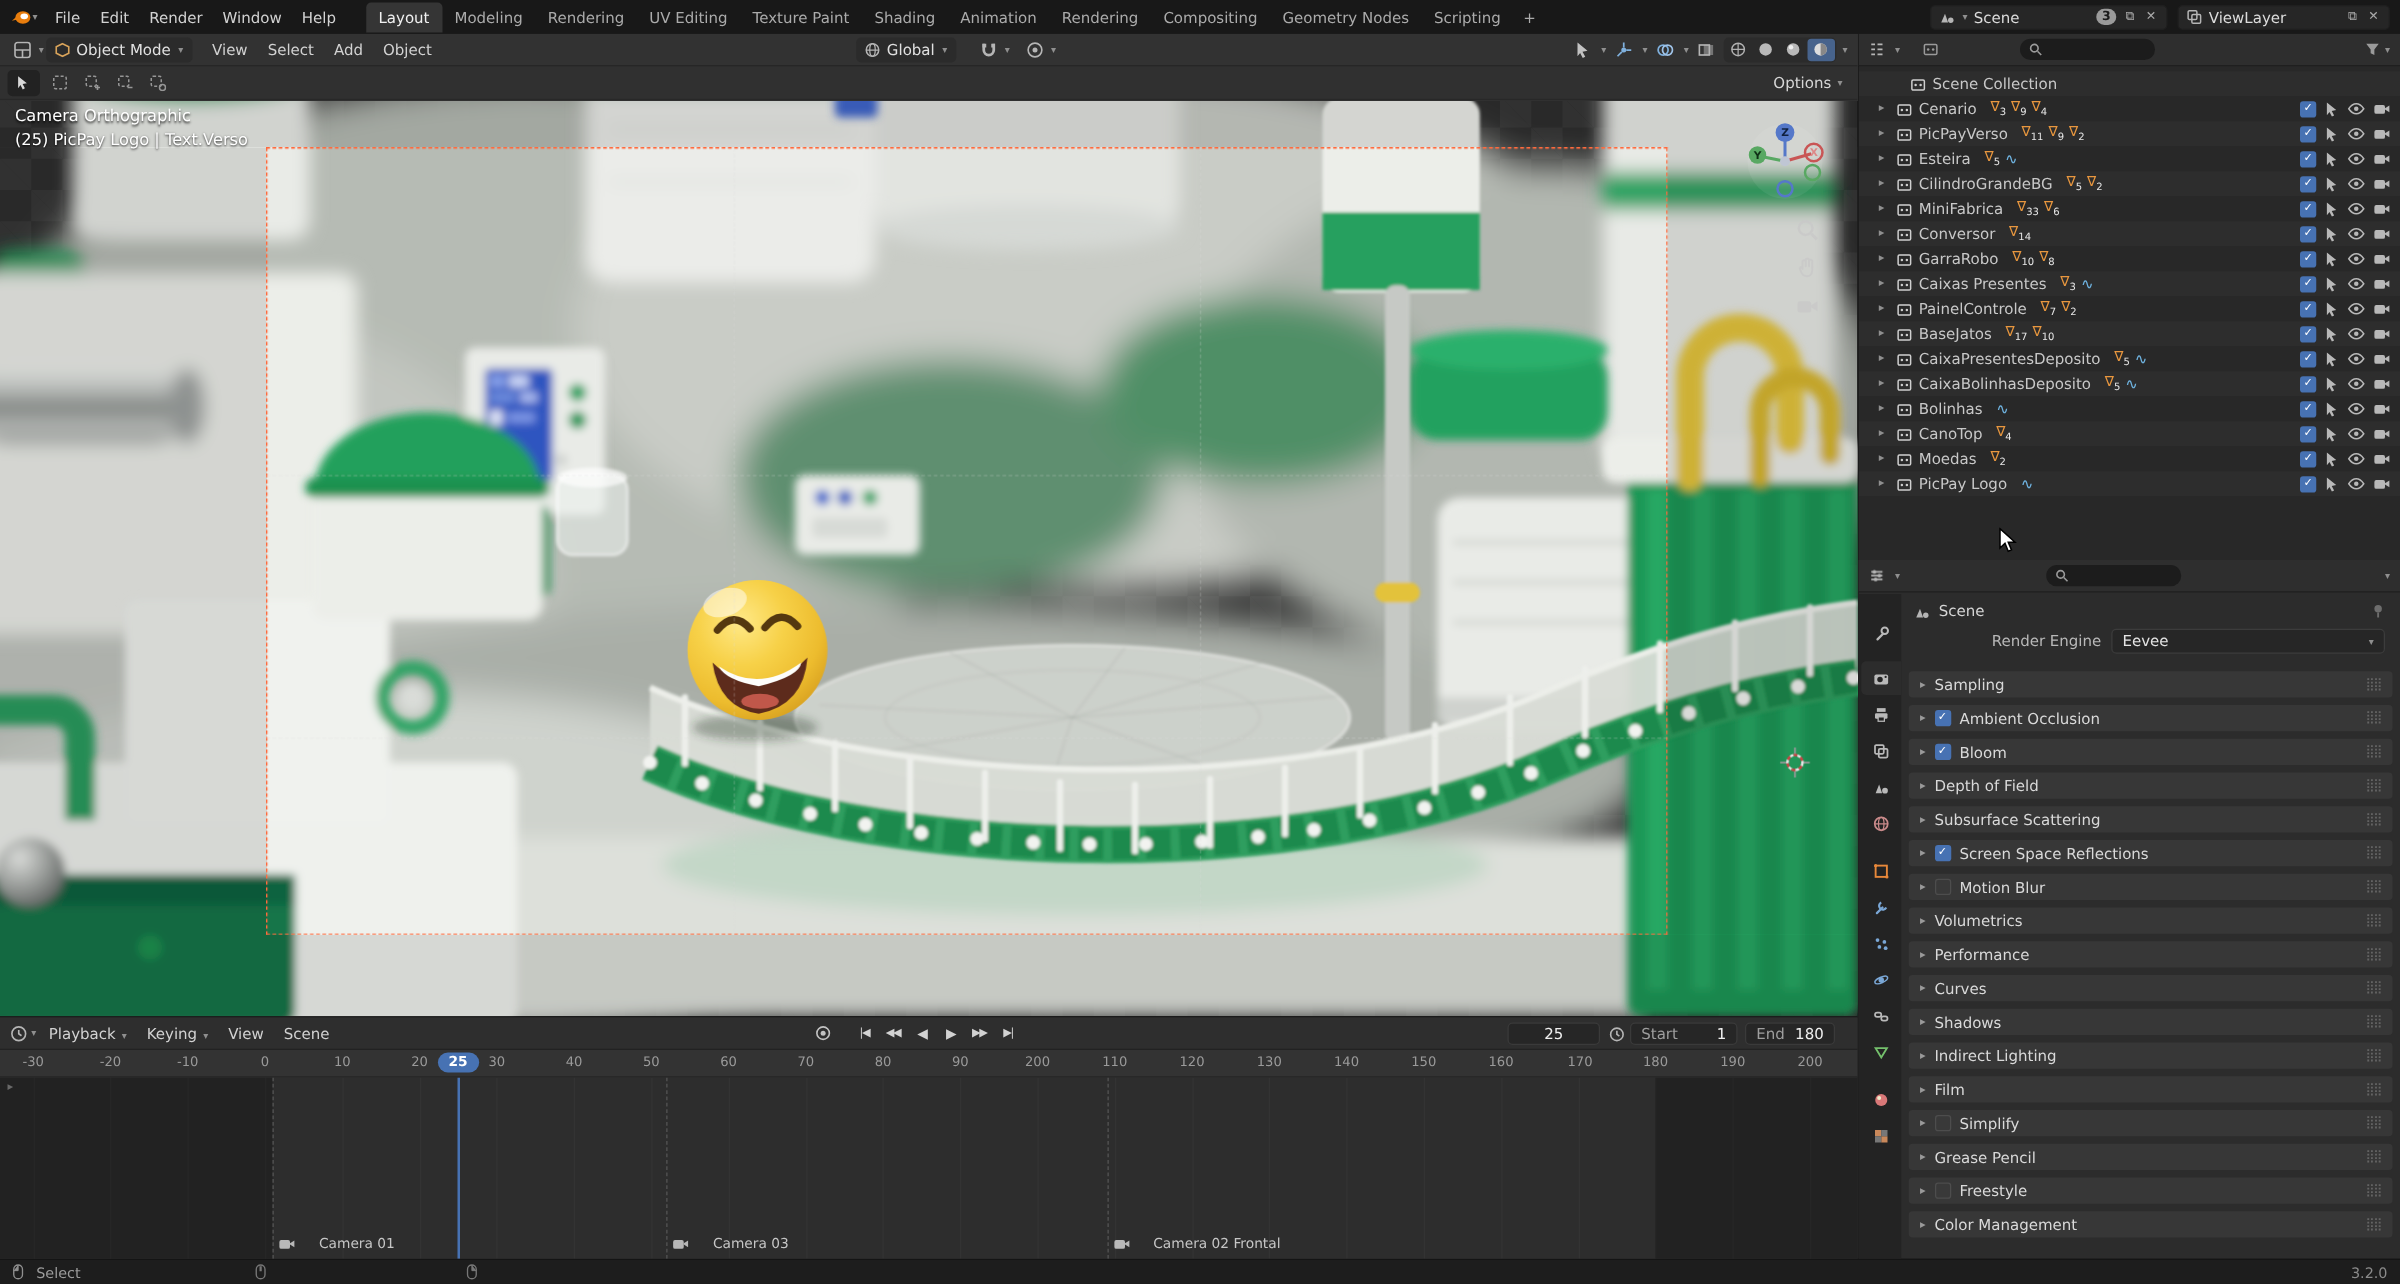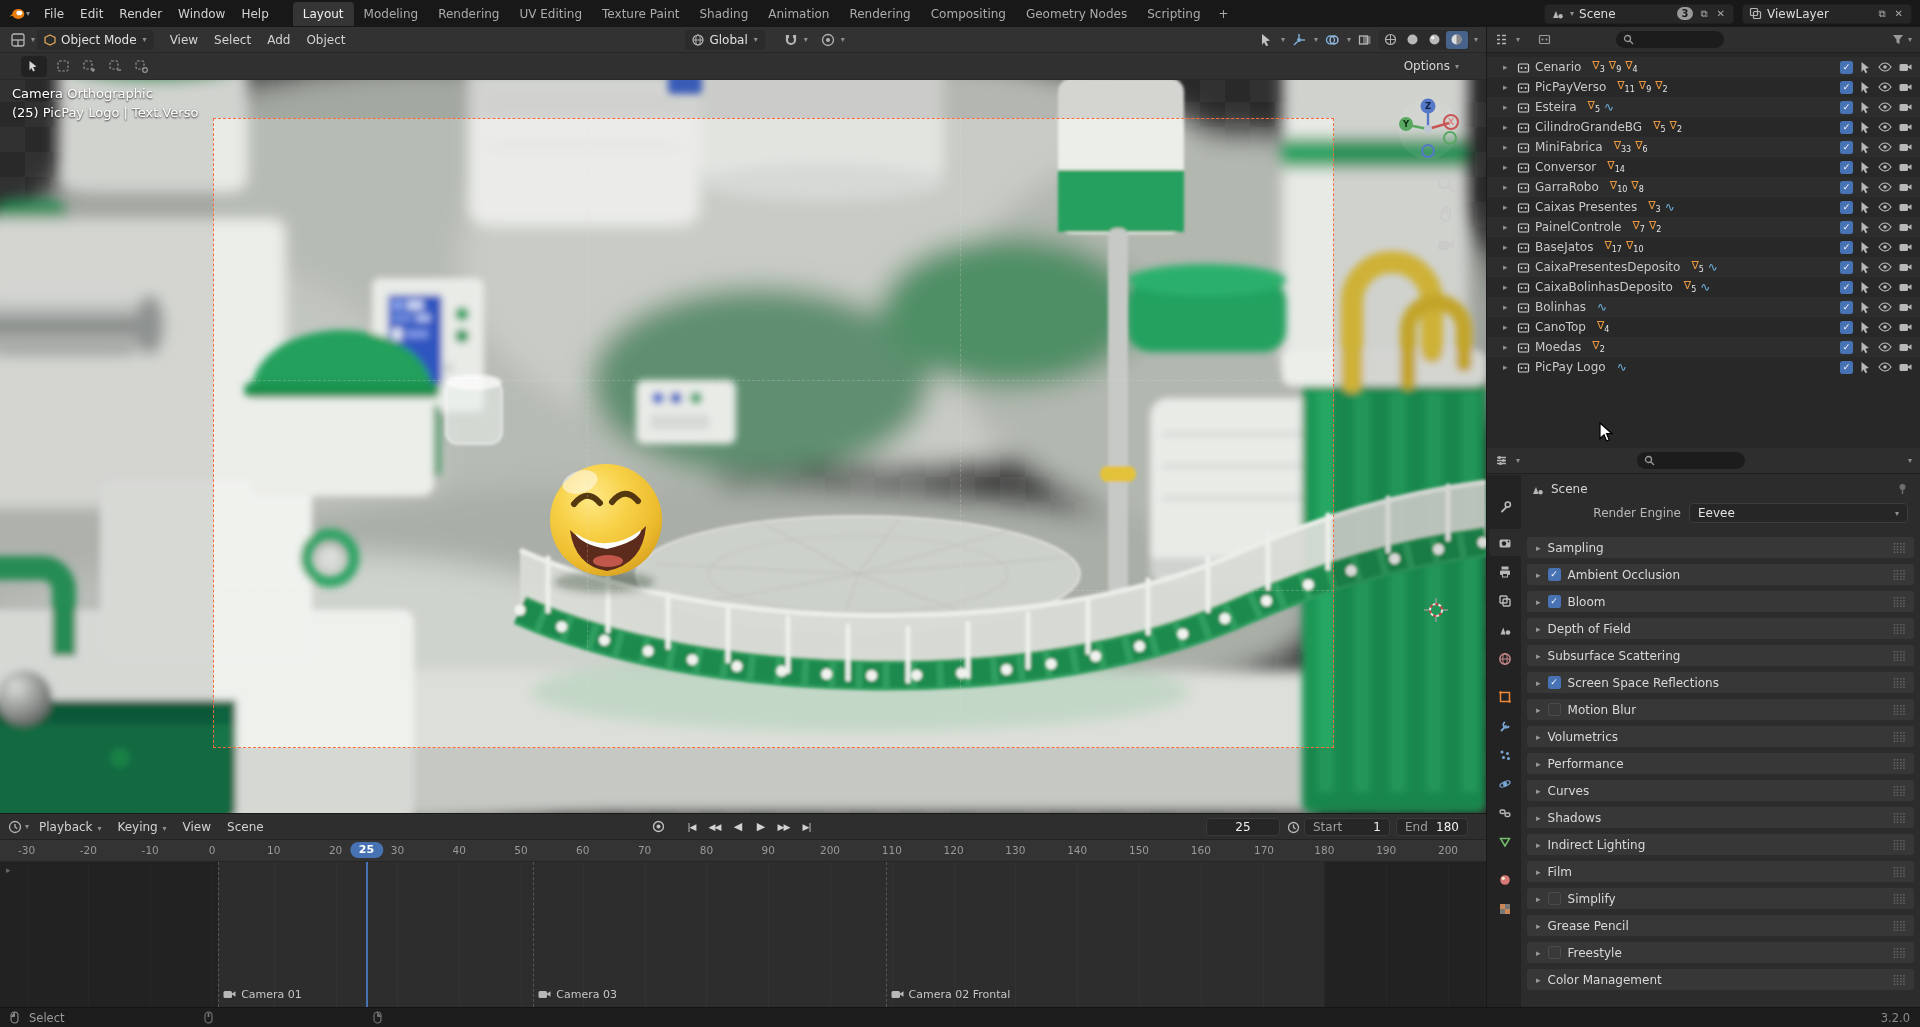--- a/index.html
+++ b/index.html
@@ -24,21 +24,21 @@
   
   .viewport{position:absolute;left:0;top:27px;width:1486px;height:786px;background:#2f2f2f;overflow:hidden}
   .vp-header{position:absolute;left:0;top:0;width:100%;height:26px;background:#323232;border-bottom:1px solid #262626;display:flex;align-items:center;gap:2px;padding:0 8px;z-index:40}
   .vp-field{background:#2b2b2b;border-radius:4px;height:20px;display:flex;align-items:center;gap:5px;padding:0 7px;color:#e0e0e0}
   .vp-menus{display:flex;margin-left:6px}
   .vp-right{margin-left:auto;display:flex;align-items:center;gap:4px}
   .hd-ic{width:20px;height:20px;display:flex;align-items:center;justify-content:center;border-radius:3px}
   .shade-group{display:flex;align-items:center;background:#2b2b2b;border-radius:4px;padding:1px}
   .shade-ic{width:22px;height:18px;display:flex;align-items:center;justify-content:center;border-radius:3px}
   .shade-ic.active{background:#47638c}
-  .vp-tools{position:absolute;left:0;top:26px;width:100%;height:27px;background:#303030;border-bottom:1px solid #282828;display:flex;align-items:center;gap:6px;padding:0 21px;z-index:35}
+  .vp-tools{position:absolute;left:0;top:26px;width:100%;height:27px;background:#303030;border-bottom:1px solid #282828;display:flex;align-items:center;gap:6px;padding:0 6px;z-index:35}
   .tool-btn{width:26px;height:21px;background:#222;border-radius:4px;display:flex;align-items:center;justify-content:center}
   .mode-ic{width:20px;height:20px;display:flex;align-items:center;justify-content:center;opacity:.8}
   .options-dd{margin-left:auto;display:flex;align-items:center;gap:4px;color:#d6d6d6;padding:2px 6px}
   .vp-canvas{position:absolute;left:0;top:25px;width:1486px;height:761px;background-color:#2e2e2e;
     background-image:linear-gradient(45deg,#373737 25%,transparent 25%,transparent 75%,#373737 75%),
                      linear-gradient(45deg,#373737 25%,transparent 25%,transparent 75%,#373737 75%);
     background-size:50px 50px;background-position:0 0,25px 25px}
   .scene{position:absolute;left:0;top:0}
   .shade-out{position:absolute;background:rgba(0,0,0,.10);pointer-events:none}
   .cam-border{position:absolute;left:213px;top:66px;width:1121px;height:630px;border:1.5px dashed #ff6a3d;pointer-events:none}
@@ -94,21 +94,21 @@
   .tl-field .lab{color:#9e9e9e}
   .tl-field .val{color:#efefef;margin-left:auto}
   .tl-ruler{position:absolute;left:0;top:26px;right:0;height:22px;background:#333;border-bottom:1px solid #262626}
   .tick{position:absolute;top:4px;transform:translateX(-50%);font-size:10.5px;color:#9a9a9a}
   .frame-badge{position:absolute;top:2px;transform:translateX(-50%);background:#4772b3;color:#fff;font-size:11px;font-weight:bold;border-radius:9px;padding:1px 9px 2px;z-index:5}
   .tl-body{position:absolute;left:0;top:48px;right:0;bottom:0;background:#2d2d2d;overflow:hidden}
   .range-shade{position:absolute;top:0;bottom:0;background:rgba(0,0,0,.24)}
   .gridline{position:absolute;top:0;bottom:0;width:1px;background:rgba(255,255,255,.03)}
   .playhead{position:absolute;top:0;bottom:0;width:2px;background:#4772b3;z-index:4}
   .marker-line{position:absolute;top:0;bottom:0;width:0;border-left:1px dashed #565656}
-  .marker-label{position:absolute;bottom:6px;display:flex;gap:5px;align-items:flex-start;color:#c6c6c6;font-size:11px;z-index:3;white-space:nowrap}
+  .marker-label{position:absolute;bottom:6px;display:flex;gap:19px;align-items:center;color:#c6c6c6;font-size:11px;z-index:3;white-space:nowrap}
   .ch-arrow{position:absolute;left:6px;top:3px;color:#8a8a8a;font-size:9px}
 
   
   .statusbar{position:absolute;left:0;bottom:0;width:1920px;height:20px;background:#1d1d1d;border-top:1px solid #141414;display:flex;align-items:center;gap:10px;padding:0 10px;color:#9b9b9b;font-size:11.5px}
   .sb-version{margin-left:auto;color:#8a8a8a}
 
   .mouse-cursor{position:absolute;left:1598px;top:422px;z-index:200;pointer-events:none}
 </style>
 </head>
 <body>
@@ -559,20 +559,30 @@
           </svg>
       </span>
       <span style="margin-left:auto;display:flex;align-items:center;gap:3px">
         <svg width="12" height="11" viewBox="0 0 12 11">
             <path d="M1 1h10L7.5 5.5V10l-3-1.5V5.5z" fill="#9a9a9a"></path>
           </svg>
         <span class="chev">▾</span>
       </span>
     </div>
     <div class="ol-rows">
+        <div class="ol-row root">
+     <span class="ol-icon">
+            <svg width="13" height="13" viewBox="0 0 13 13">
+              <rect x="1.5" y="3" width="10" height="8" rx="1" fill="none" stroke="#cfcfcf" stroke-width="1.2"></rect>
+              <circle cx="4.5" cy="7" r="1" fill="#cfcfcf"></circle>
+              <circle cx="8.5" cy="7" r="1" fill="#cfcfcf"></circle>
+            </svg>
+          </span>
+     <span>Scene Collection</span>
+   </div>
         <div class="ol-row">
        <span class="ol-arrow">▸</span>
        <span class="ol-icon">
             <svg width="13" height="13" viewBox="0 0 13 13">
               <rect x="1.5" y="3" width="10" height="8" rx="1" fill="none" stroke="#cfcfcf" stroke-width="1.2"></rect>
               <circle cx="4.5" cy="7" r="1" fill="#cfcfcf"></circle>
               <circle cx="8.5" cy="7" r="1" fill="#cfcfcf"></circle>
             </svg>
           </span>
        <span>Cenario</span>

